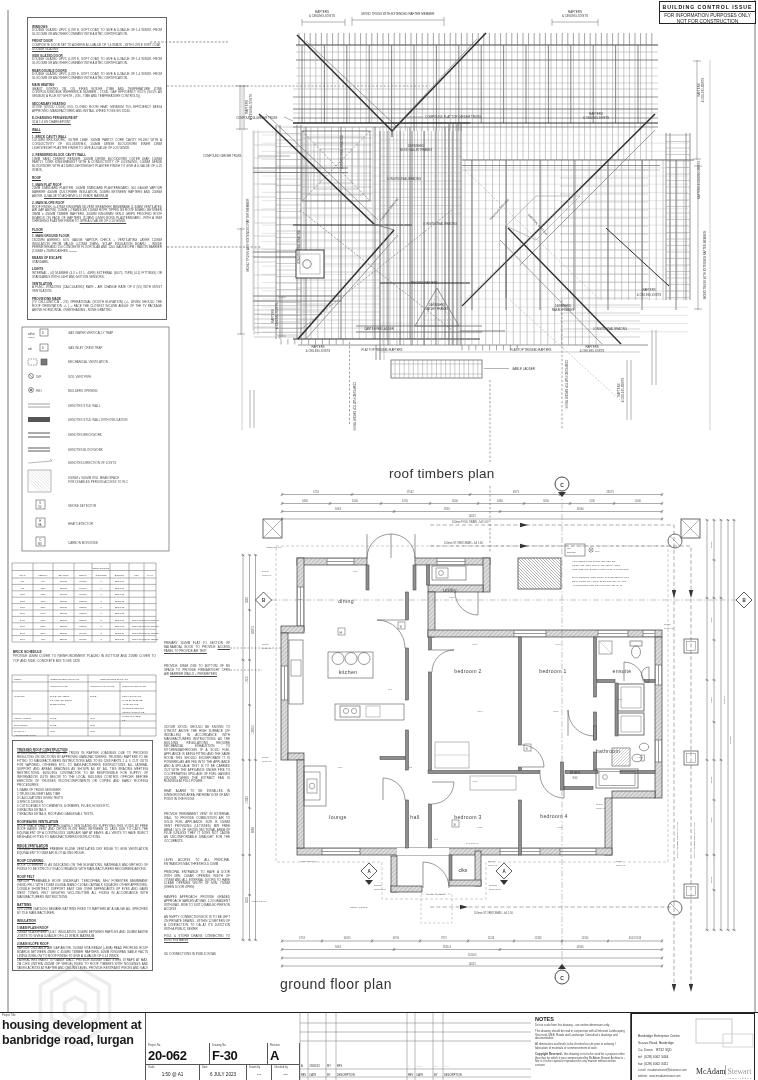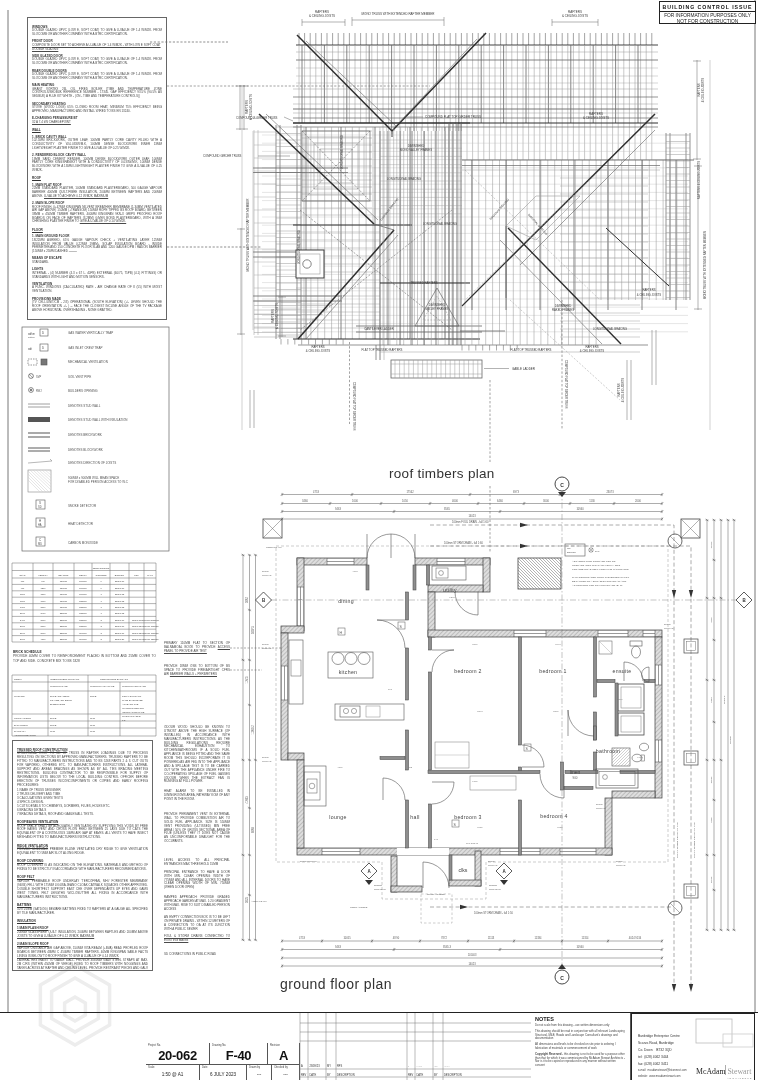--- a/index.html
+++ b/index.html
@@ -16,21 +16,21 @@
 .n-blk{position:absolute;left:164px;width:66px}
 .n-p{font-size:3px;color:#4a4a4a;line-height:1.3}
 .bcbox{position:absolute;left:659px;top:1px;width:97px;height:23px;border:1.1px solid #222;box-sizing:border-box;background:#fff}
 .bc1{font-size:5.2px;font-weight:bold;color:#111;text-align:center;letter-spacing:0.95px;padding:1.6px 0 1.4px 0;border-bottom:0.8px solid #222;white-space:nowrap}
 .bc2{font-size:4.8px;color:#222;text-align:center;line-height:1.28;padding:1px 0 1px 0}
 .tblock{position:absolute;left:0;top:1012px;width:758px;height:68px;border-top:1.2px solid #222;box-sizing:border-box}
 .cell{position:absolute;border-right:0.7px solid #555;border-bottom:0.7px solid #555;box-sizing:border-box;padding:1px 2px}
 .lbl{font-size:2.6px;color:#444}
 .ptitle{font-size:12.5px;font-weight:bold;color:#1c1c1c;line-height:1.22;margin-top:1px;letter-spacing:-0.2px}
 .dtitle{font-size:7.5px;color:#222;margin-top:3px}
-.big{font-size:13px;font-weight:bold;color:#111;text-align:center;margin-top:0.5px;letter-spacing:-0.3px}
+.big{font-size:13px;font-weight:bold;color:#111;text-align:left;margin-top:0.5px;letter-spacing:-0.3px}
 .sm{font-size:4.6px;color:#222;text-align:center;margin-top:2.5px}
 .nt{font-size:5.5px;font-weight:bold;color:#222;margin-bottom:2px}
 .np{font-size:2.8px;color:#444;line-height:1.3;margin-bottom:2.4px}
 .cobox{position:absolute;left:631px;top:0;width:124px;height:68px;border:1.3px solid #222;box-sizing:border-box;padding:20px 0 0 6px}
 .co{font-size:3.3px;color:#333;margin-bottom:3.05px}
 .co2{font-size:2.7px;color:#444;margin-bottom:2.6px}
 u{text-decoration:underline}
 </style></head>
 <body>
 <svg class="abs" style="left:0;top:0" width="758" height="1080" viewBox="0 0 758 1080">
@@ -1735,27 +1735,31 @@
     <div class="n-p just"><u>FOUL &amp; STORM DRAINS CONNECTED TO EXISTING MAINS</u></div>
   </div>
 <div class="n-blk" style="top:953px">
     <div class="n-p just">SD CONNECTIONS IN PUBLIC ROAD</div>
   </div>
 <div class="bcbox">
     <div class="bc1">BUILDING CONTROL ISSUE</div>
     <div class="bc2">FOR INFORMATION PURPOSES ONLY<br>NOT FOR CONSTRUCTION</div>
   </div>
 <div class="tblock">
+<div class="cell" style="left:0;top:0;width:146px;height:68px">
+      <div class="lbl">Project Title</div>
+      <div class="ptitle">housing development at<br>banbridge road, lurgan</div>
+    </div>
 <div class="cell" style="left:146px;top:30px;width:64px;height:22px">
       <div class="lbl">Project No.</div>
       <div class="big">20-062</div>
     </div>
 <div class="cell" style="left:210px;top:30px;width:58px;height:22px">
       <div class="lbl">Drawing No.</div>
-      <div class="big">F-40</div>
+      <div class="big">F-30</div>
     </div>
 <div class="cell" style="left:268px;top:30px;width:32px;height:22px">
       <div class="lbl">Revision</div>
       <div class="big">A</div>
     </div>
 <div class="cell" style="left:146px;top:52px;width:54px;height:16px">
       <div class="lbl">Scale</div>
       <div class="sm">1:50 @ A1</div>
     </div>
 <div class="cell" style="left:200px;top:52px;width:47px;height:16px">

